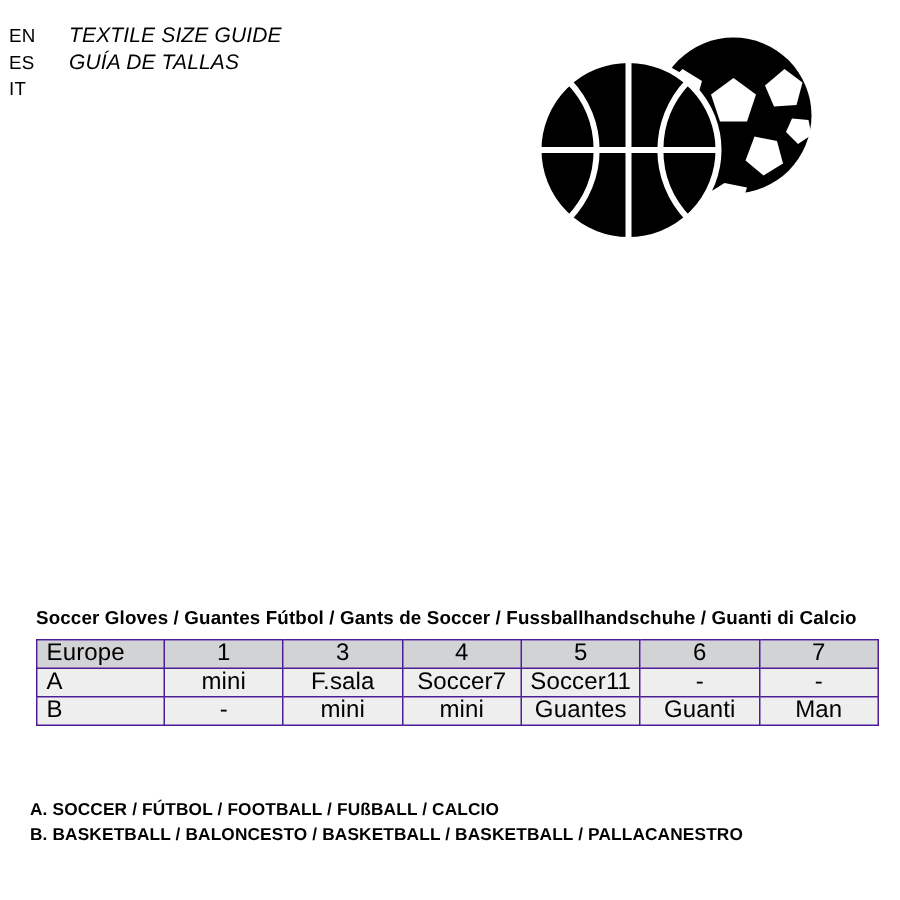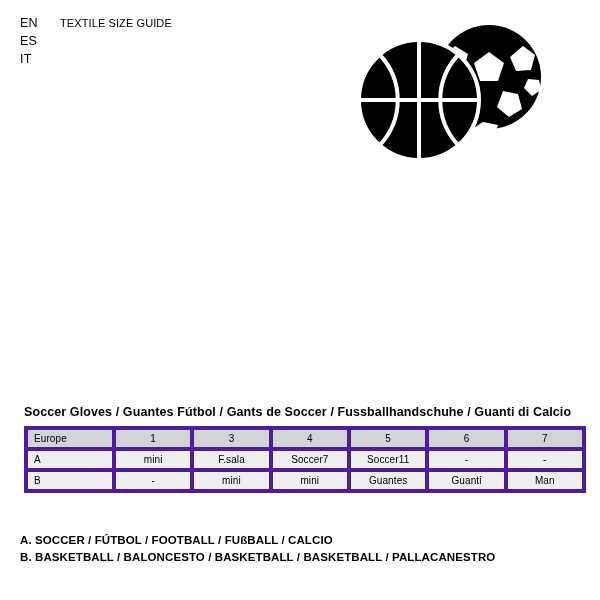--- a/index.html
+++ b/index.html
@@ -12,40 +12,41 @@
     background: #ffffff;
     font-family: "Liberation Sans", sans-serif;
     color: #000000;
     position: relative;
     overflow: hidden;
   }
 
   
   #lang-legend {
     position: absolute;
-    left: 20px;
+    left: 6px;
     top: 14px;
     width: 330px;
   }
   .lang-row {
     display: flex;
     align-items: baseline;
     height: 18px;
     line-height: 18px;
   }
   .lang-code {
     width: 40px;
     flex: 0 0 40px;
     font-size: 12.5px;
     letter-spacing: 0.2px;
   }
   .lang-text {
-    font-size: 11px;
+    font-size: 14px;
     letter-spacing: 0.1px;
     white-space: nowrap;
+    font-style: italic;
   }
 
   
   #ball-illustration {
     position: absolute;
     left: 352px;
     top: 22px;
     width: 210px;
     height: 150px;
   }
@@ -67,26 +68,26 @@
     margin-bottom: 7px;
     white-space: nowrap;
   }
   table.size-table {
     border-collapse: collapse;
     width: 562px;
     table-layout: fixed;
   }
   table.size-table td,
   table.size-table th {
-    font-size: 10px;
+    font-size: 16px;
     font-weight: normal;
     text-align: center;
     height: 17px;
     padding: 0;
-    border: 4px solid #4c1d95;
+    border: 1px solid #4c1d95;
     letter-spacing: 0.1px;
   }
   table.size-table tr.header-row td {
     background: #d2d3d5;
   }
   table.size-table tr.body-row td {
     background: #eeeeef;
   }
   table.size-table td.rowlabel {
     text-align: left;
@@ -113,20 +114,21 @@
 </head>
 <body>
 
 <div id="lang-legend">
   <div class="lang-row">
     <span class="lang-code">EN</span>
     <span class="lang-text">TEXTILE SIZE GUIDE</span>
   </div>
   <div class="lang-row">
     <span class="lang-code">ES</span>
+    <span class="lang-text">GUÍA DE TALLAS</span>
   </div>
   <div class="lang-row">
     <span class="lang-code">IT</span>
   </div>
 </div>
 
 <div id="ball-illustration">
   <svg width="210" height="150" viewBox="0 0 210 150" xmlns="http://www.w3.org/2000/svg">
 
     <g>

